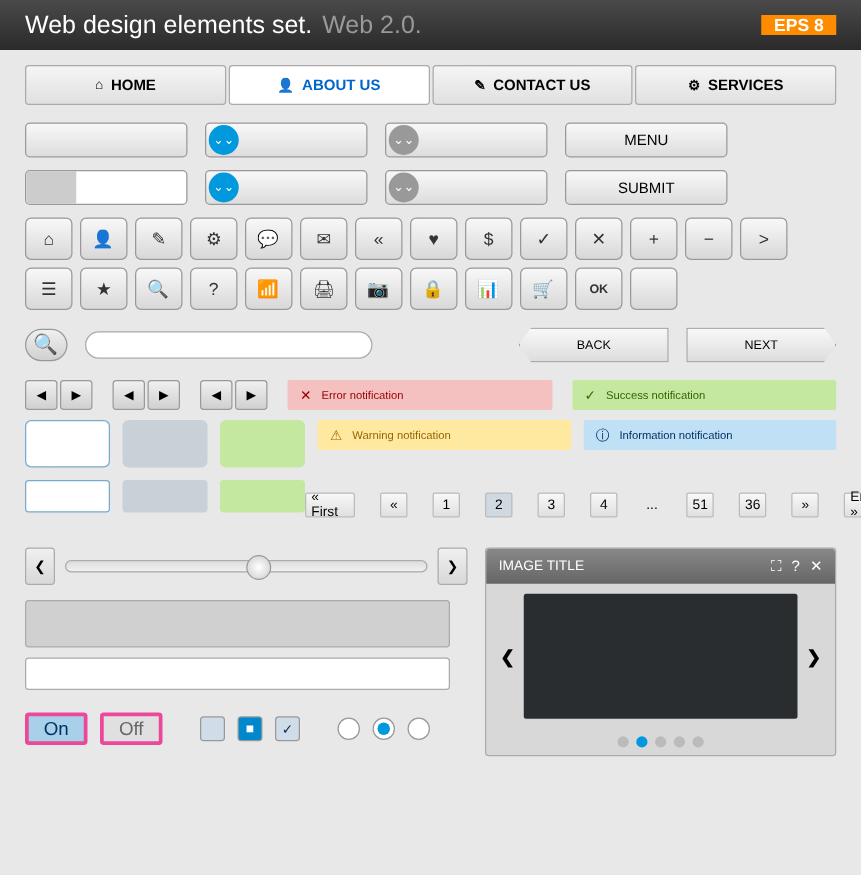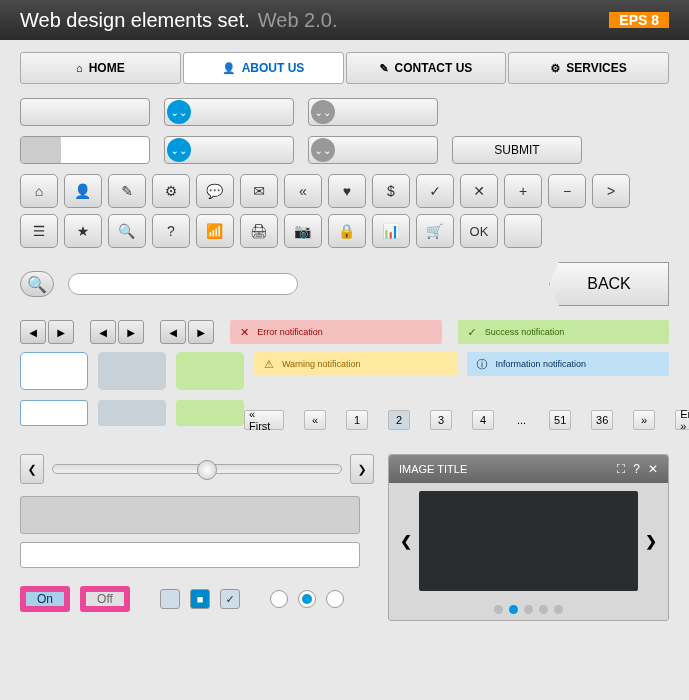--- a/index.html
+++ b/index.html
@@ -16,25 +16,25 @@
 .btn-empty{width:130px;height:28px;background:linear-gradient(#f8f8f8,#ddd);border:1px solid #999;border-radius:4px}
 .btn-circle{width:130px;height:28px;background:linear-gradient(#f8f8f8,#ddd);border:1px solid #999;border-radius:4px;display:flex;align-items:center;padding:2px}
 .circ{width:24px;height:24px;border-radius:50%;display:flex;align-items:center;justify-content:center;color:#fff;font-size:10px}
 .circ.blue{background:#0099dd}
 .circ.gray{background:#999}
 .btn-label{width:130px;height:28px;background:linear-gradient(#f8f8f8,#ddd);border:1px solid #999;border-radius:4px;display:flex;align-items:center;justify-content:center;font-size:12px;cursor:pointer}
 .input-split{width:130px;height:28px;background:#fff;border:1px solid #999;border-radius:4px;display:flex}
 .input-split .dark{width:40px;background:#ccc;border-radius:3px 0 0 3px}
 .icon-grid{display:flex;flex-wrap:wrap;gap:6px;margin-bottom:14px}
 .icon-btn{width:38px;height:34px;background:linear-gradient(#f8f8f8,#d8d8d8);border:1px solid #999;border-radius:5px;display:flex;align-items:center;justify-content:center;font-size:14px;cursor:pointer;color:#333}
-.icon-btn.ok{font-size:13px;font-weight:normal}
+.icon-btn.ok{font-size:10px;font-weight:bold}
 .search-row{display:flex;gap:14px;align-items:center;margin-bottom:14px}
 .search-btn{width:34px;height:26px;background:linear-gradient(#f0f0f0,#d0d0d0);border:1px solid #999;border-radius:13px;display:flex;align-items:center;justify-content:center;cursor:pointer}
 .search-input{flex:0 0 230px;height:22px;background:#fff;border:1px solid #aaa;border-radius:11px}
-.nav-btn{width:120px;height:44px;background:linear-gradient(#f8f8f8,#ddd);border:1px solid #999;display:flex;align-items:center;justify-content:center;font-size:16px;cursor:pointer;position:relative}
+.nav-btn{width:120px;height:28px;background:linear-gradient(#f8f8f8,#ddd);border:1px solid #999;display:flex;align-items:center;justify-content:center;font-size:10px;cursor:pointer;position:relative}
 .nav-btn.back{clip-path:polygon(10px 0,100% 0,100% 100%,10px 100%,0 50%)}
 .nav-btn.next{clip-path:polygon(0 0,calc(100% - 10px) 0,100% 50%,calc(100% - 10px) 100%,0 100%)}
 .arrows-row{display:flex;gap:16px;align-items:flex-start;margin-bottom:8px}
 .arrow-pair{display:flex;gap:2px}
 .arrow-sq{width:26px;height:24px;background:linear-gradient(#f0f0f0,#d0d0d0);border:1px solid #999;border-radius:3px;display:flex;align-items:center;justify-content:center;font-size:10px;cursor:pointer}
 .notif{height:24px;border-radius:2px;display:flex;align-items:center;padding:0 10px;font-size:9px;gap:8px;flex:1}
 .notif.error{background:#f5c0c0;color:#900}
 .notif.success{background:#c5e8a0;color:#360}
 .notif.warning{background:#ffe8a0;color:#960}
 .notif.info{background:#c0e0f5;color:#036}
@@ -60,21 +60,21 @@
 .page-dots{padding:0 3px}
 .slider-row{display:flex;align-items:center;gap:8px;margin-bottom:12px}
 .slider-arrow{width:24px;height:30px;background:linear-gradient(#f0f0f0,#d8d8d8);border:1px solid #aaa;border-radius:3px;display:flex;align-items:center;justify-content:center;cursor:pointer;font-size:11px}
 .slider-track{flex:0 0 290px;height:10px;background:linear-gradient(#ddd,#f0f0f0);border:1px solid #aaa;border-radius:5px;position:relative}
 .slider-thumb{position:absolute;left:50%;top:-5px;width:20px;height:20px;background:radial-gradient(#fff,#ccc);border:1px solid #999;border-radius:50%;cursor:pointer}
 .lower{display:flex;gap:14px}
 .left-col{flex:0 0 340px}
 .panel-box{width:340px;height:38px;background:#d0d0d0;border:1px solid #aaa;border-radius:3px;margin-bottom:8px}
 .input-box{width:340px;height:26px;background:#fff;border:1px solid #aaa;border-radius:3px;margin-bottom:18px}
 .controls-row{display:flex;gap:10px;align-items:center}
-.toggle{width:50px;height:26px;border:6px solid #ec4899;border-radius:3px;display:flex;align-items:center;justify-content:center;font-size:12px;cursor:pointer}
+.toggle{width:50px;height:26px;border:3px solid #ec4899;border-radius:3px;display:flex;align-items:center;justify-content:center;font-size:15px;cursor:pointer}
 .toggle.on{background:#a8d0e8;color:#036}
 .toggle.off{background:#e0e0e0;color:#666}
 .chk{width:20px;height:20px;border:1px solid #999;border-radius:3px;background:#d0dde8;display:flex;align-items:center;justify-content:center;cursor:pointer;font-size:11px;color:#036}
 .chk.filled{background:#0088cc;color:#fff}
 .radio{width:18px;height:18px;border:1px solid #999;border-radius:50%;background:#fff;display:flex;align-items:center;justify-content:center;cursor:pointer}
 .radio.checked::after{content:"";width:10px;height:10px;background:#0099dd;border-radius:50%}
 .image-panel{flex:1;background:#d8d8d8;border:1px solid #aaa;border-radius:3px}
 .image-header{height:28px;background:linear-gradient(#888,#666);color:#fff;display:flex;align-items:center;padding:0 10px;font-size:11px;border-radius:3px 3px 0 0}
 .image-header .ih-icons{margin-left:auto;display:flex;gap:8px}
 .image-header .ih-icons span{cursor:pointer;font-size:12px}
@@ -116,20 +116,21 @@
 </div>
 
 <div class="row">
   <div class="btn-empty"></div>
   <div class="btn-circle">
         <div class="circ blue">⌄⌄</div>
       </div>
   <div class="btn-circle">
         <div class="circ gray">⌄⌄</div>
       </div>
+  <div class="btn-label">MENU</div>
 </div>
 
 <div class="row">
   <div class="input-split">
         <div class="dark"></div>
       </div>
   <div class="btn-circle">
         <div class="circ blue">⌄⌄</div>
       </div>
   <div class="btn-circle">
@@ -167,20 +168,21 @@
   <div class="icon-btn"></div>
 </div>
 
 <div class="search-row">
   <div class="search-btn">
         <span>🔍</span>
       </div>
   <div class="search-input"></div>
   <div style="margin-left:auto;display:flex;gap:14px">
     <div class="nav-btn back">BACK</div>
+    <div class="nav-btn next">NEXT</div>
   </div>
 </div>
 
 <div class="arrows-row">
   <div class="arrow-pair">
         <div class="arrow-sq">◀</div>
         <div class="arrow-sq">▶</div>
       </div>
   <div class="arrow-pair">
         <div class="arrow-sq">◀</div>

